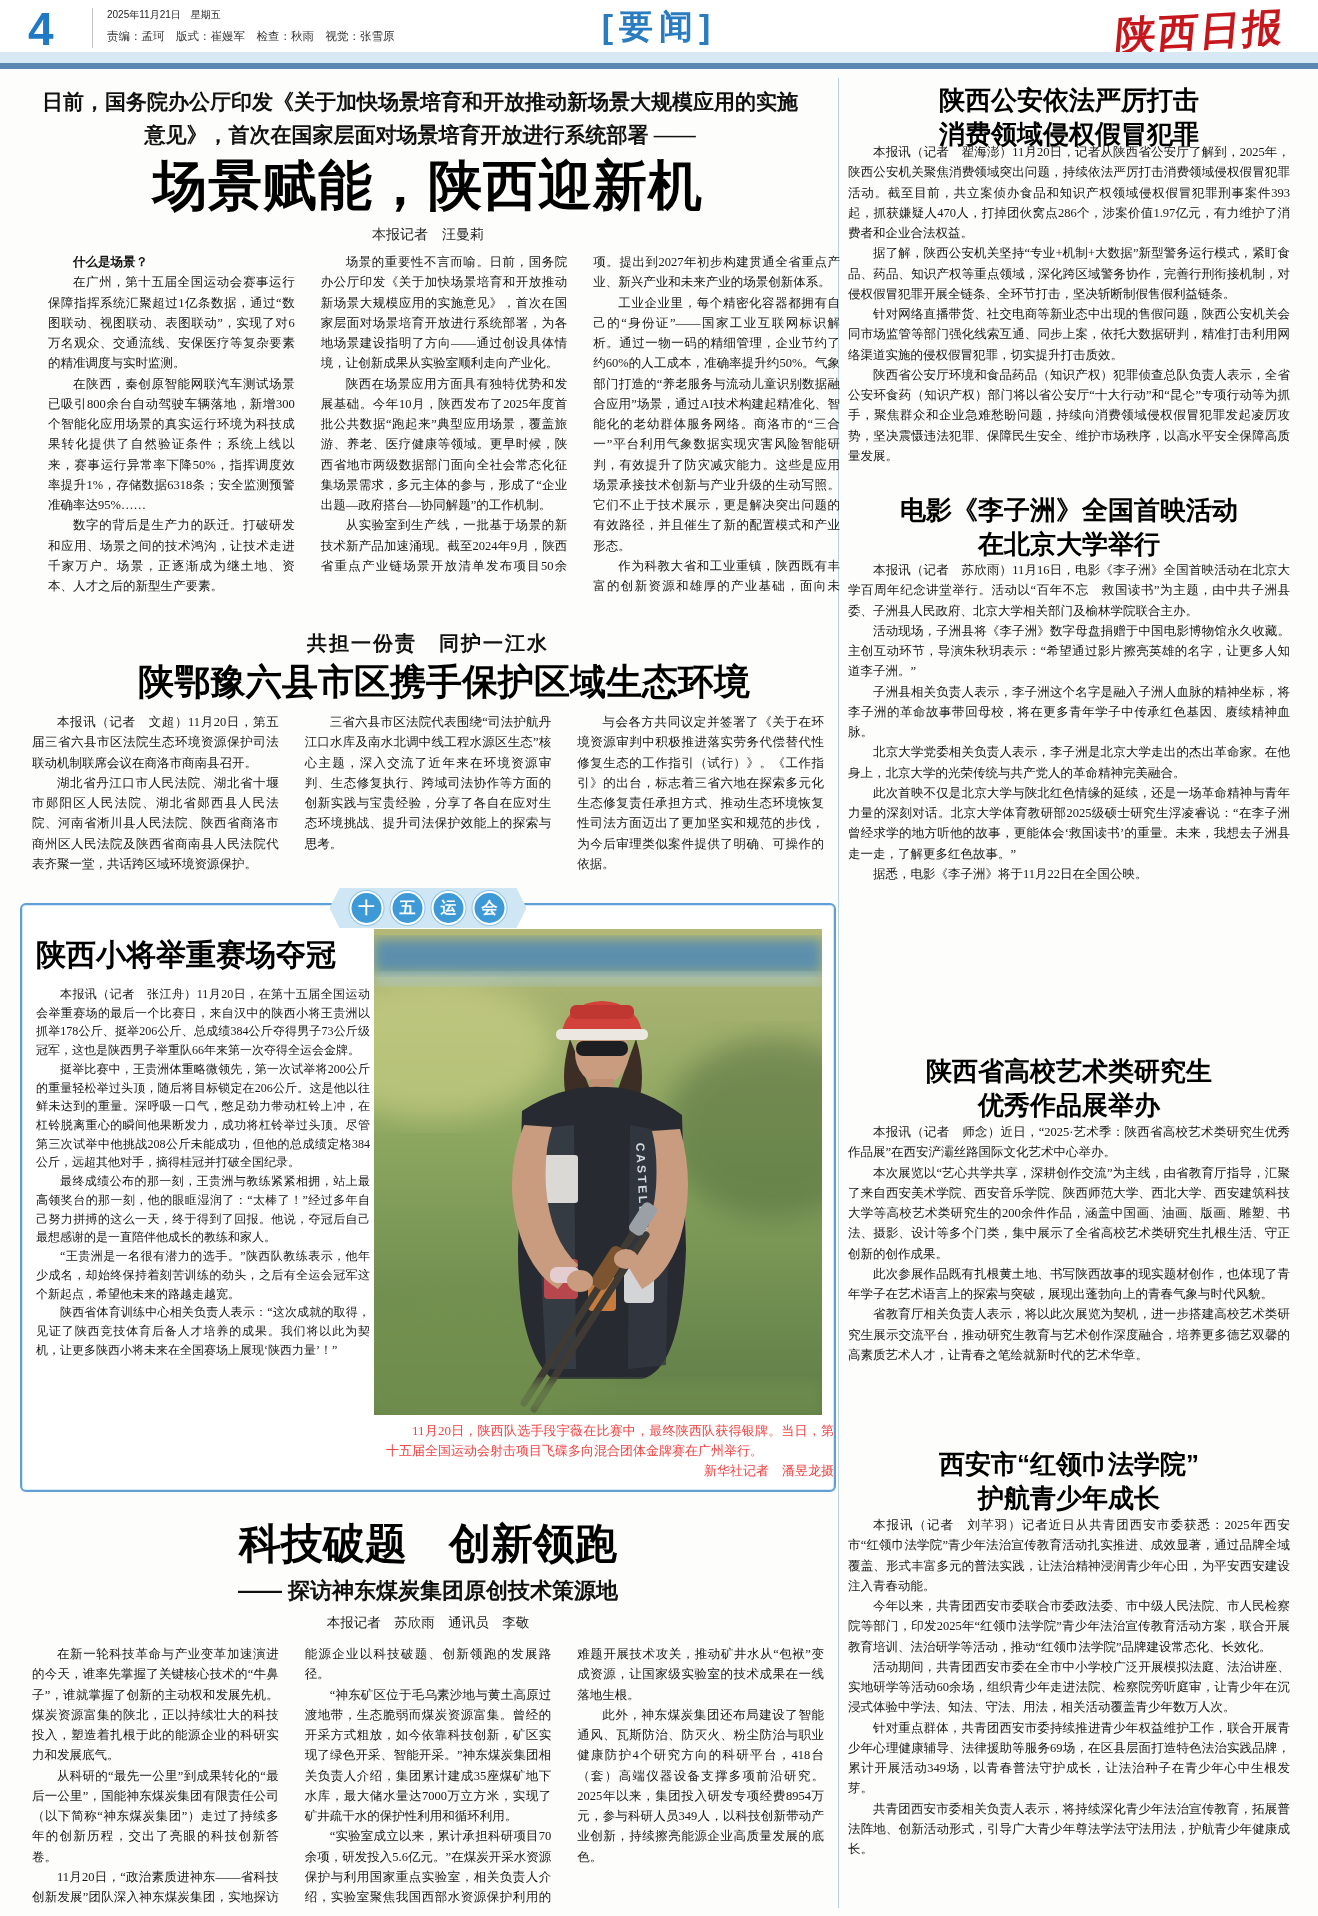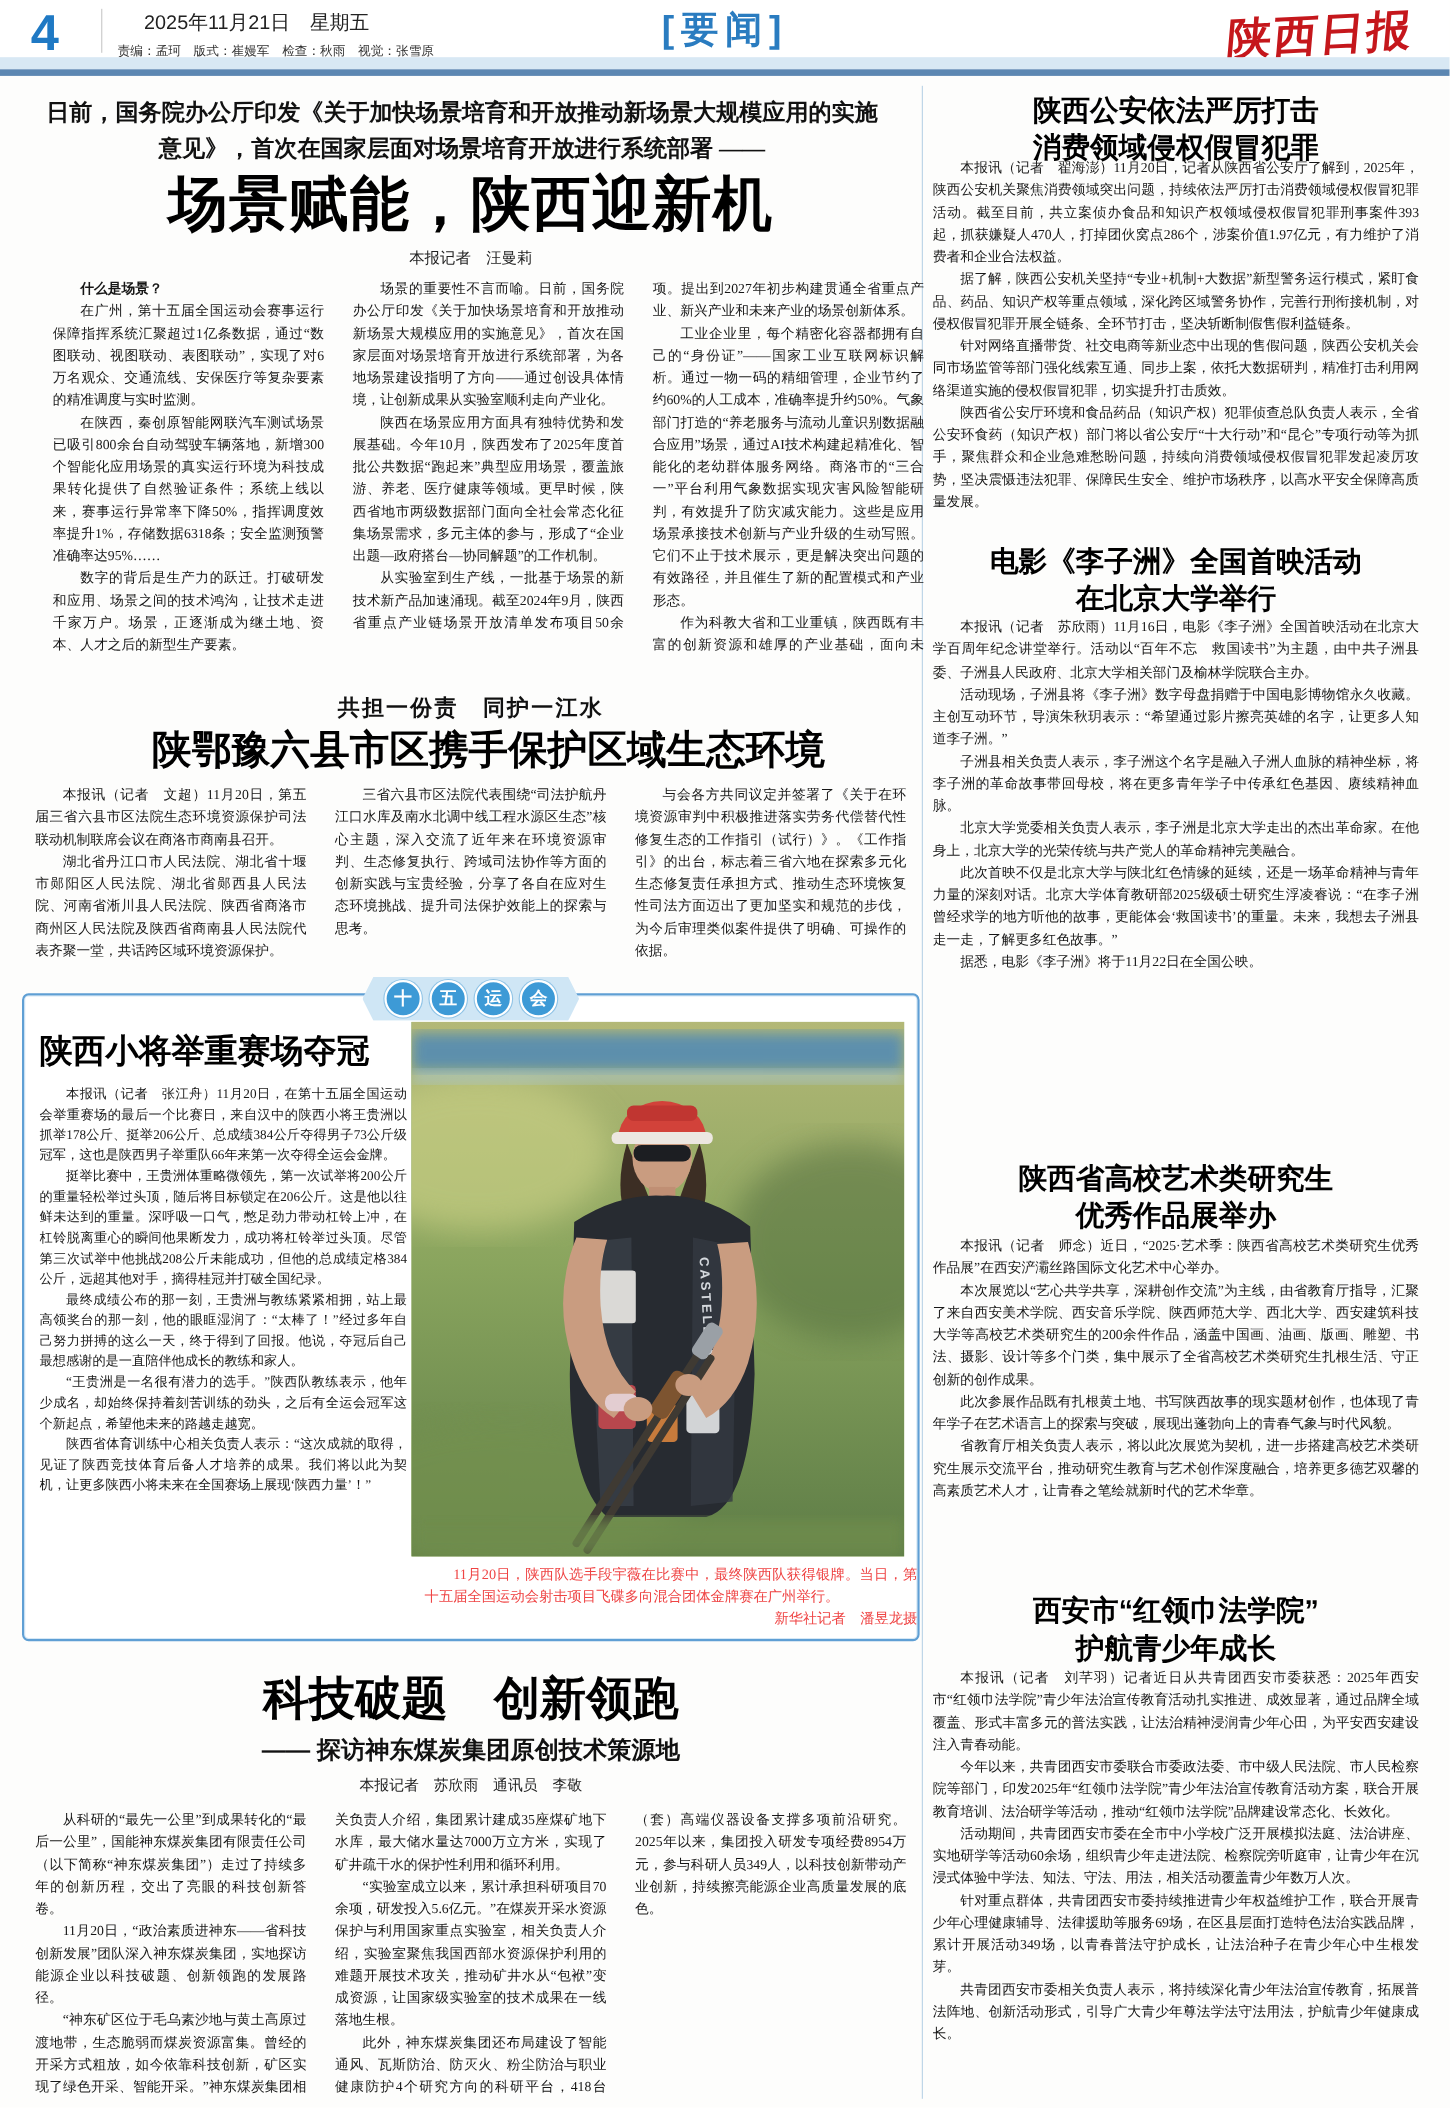--- a/index.html
+++ b/index.html
@@ -3,21 +3,21 @@
 <meta charset="utf-8">
 <style>
   html,body{margin:0;padding:0;}
   body{width:1318px;height:1916px;background:#ffffff;font-family:"Liberation Sans",sans-serif;color:#111;}
   .page{position:relative;width:1318px;height:1916px;overflow:hidden;background:#fdfdfc;}
 
   
   .hdr{position:absolute;left:0;top:0;width:1318px;height:52px;background:#fff;}
   .pageno{position:absolute;left:28px;top:2px;font-size:46px;font-weight:900;color:#1f79c4;font-family:"Liberation Sans",sans-serif;}
   .hdr-meta{position:absolute;left:92px;top:8px;padding-left:14px;border-left:1px solid #c8c8c8;height:40px;}
-  .hdr-date{font-size:18px;color:#222;margin-bottom:7px;margin-left:24px;}
+  .hdr-date{font-size:10px;color:#222;margin-bottom:7px;}
   .hdr-credits{font-size:11.5px;color:#333;}
   .section-tag{position:absolute;left:0;right:0;top:4px;text-align:center;font-size:34px;font-weight:900;color:#2a7cc0;letter-spacing:6px;}
   .masthead{position:absolute;right:34px;top:4px;font-size:40px;font-weight:900;color:#c5171c;transform:skewX(-8deg) rotate(-3deg);font-family:"Liberation Serif",serif;letter-spacing:2px;}
   .band1{position:absolute;left:0;top:52px;width:1318px;height:11px;background:#d8e8f4;}
   .band2{position:absolute;left:0;top:63px;width:1318px;height:6px;background:#5c87b2;}
 
   
   .body-text{font-family:"Liberation Serif",serif;font-size:12.5px;line-height:1.62;color:#161616;overflow:hidden;}
   .body-text p{margin:0;text-indent:2em;text-align:justify;}
   .cols3{column-count:3;column-gap:26px;column-fill:auto;height:100%;}
@@ -187,20 +187,21 @@
       <span class="cap">11月20日，陕西队选手段宇薇在比赛中，最终陕西队获得银牌。当日，第十五届全国运动会射击项目飞碟多向混合团体金牌赛在广州举行。</span>
       <span class="credit">新华社记者　潘昱龙摄</span>
     </div>
   </div>
 
   <div class="tech-headline">科技破题　创新领跑</div>
   <div class="tech-subhead">—— 探访神东煤炭集团原创技术策源地</div>
   <div class="tech-byline">本报记者　苏欣雨　通讯员　李敬</div>
   <div class="tech-body body-text">
     <div class="cols3">
+        <p>在新一轮科技革命与产业变革加速演进的今天，谁率先掌握了关键核心技术的“牛鼻子”，谁就掌握了创新的主动权和发展先机。煤炭资源富集的陕北，正以持续壮大的科技投入，塑造着扎根于此的能源企业的科研实力和发展底气。</p>
         <p>从科研的“最先一公里”到成果转化的“最后一公里”，国能神东煤炭集团有限责任公司（以下简称“神东煤炭集团”）走过了持续多年的创新历程，交出了亮眼的科技创新答卷。</p>
         <p>11月20日，“政治素质进神东——省科技创新发展”团队深入神东煤炭集团，实地探访能源企业以科技破题、创新领跑的发展路径。</p>
         <p>“神东矿区位于毛乌素沙地与黄土高原过渡地带，生态脆弱而煤炭资源富集。曾经的开采方式粗放，如今依靠科技创新，矿区实现了绿色开采、智能开采。”神东煤炭集团相关负责人介绍，集团累计建成35座煤矿地下水库，最大储水量达7000万立方米，实现了矿井疏干水的保护性利用和循环利用。</p>
         <p>“实验室成立以来，累计承担科研项目70余项，研发投入5.6亿元。”在煤炭开采水资源保护与利用国家重点实验室，相关负责人介绍，实验室聚焦我国西部水资源保护利用的难题开展技术攻关，推动矿井水从“包袱”变成资源，让国家级实验室的技术成果在一线落地生根。</p>
         <p>此外，神东煤炭集团还布局建设了智能通风、瓦斯防治、防灭火、粉尘防治与职业健康防护4个研究方向的科研平台，418台（套）高端仪器设备支撑多项前沿研究。2025年以来，集团投入研发专项经费8954万元，参与科研人员349人，以科技创新带动产业创新，持续擦亮能源企业高质量发展的底色。</p>
       </div>
   </div>
 
   <div class="rail-head" style="top:72px;margin-top:12px;">
     <div>陕西公安依法严厉打击</div>

